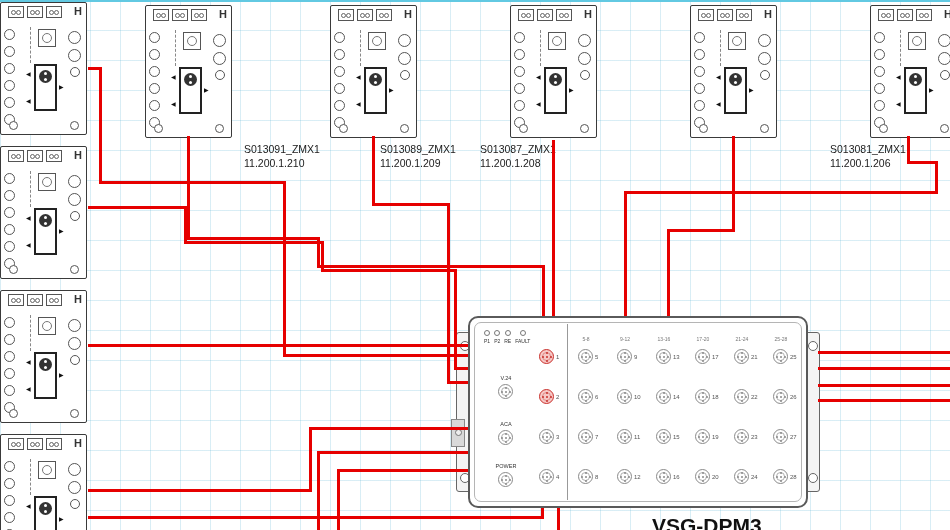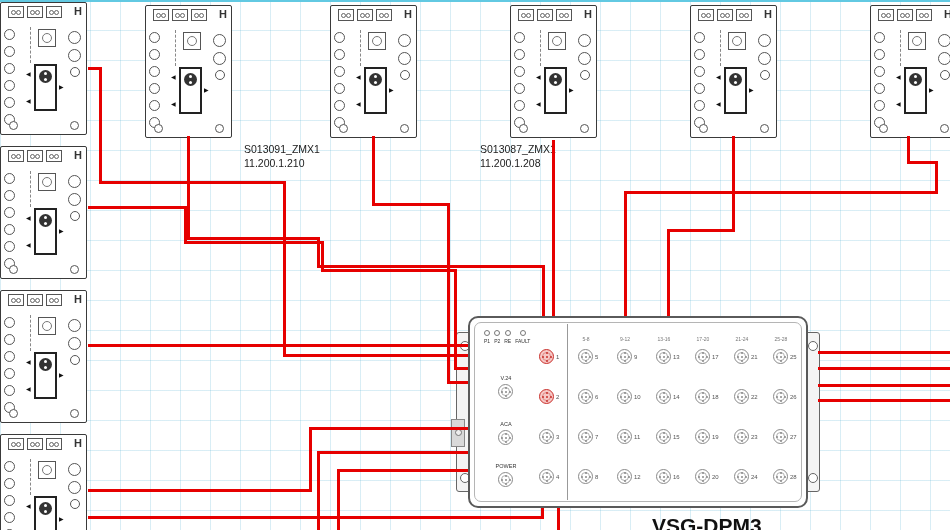--- a/index.html
+++ b/index.html
@@ -480,23 +480,31 @@
     <span class="m-wedge w3">▶</span>
     <div class="m-bot">
         <i></i>
         <i></i>
       </div>
   </div>
     <div class="dev-label" style="left: 218px; top: 143px; margin-left: 26px;">
       <span>S013091_ZMX1</span>
       <span>11.200.1.210</span>
     </div>
+    <div class="dev-label" style="left: 380px; top: 143px;">
+      <span>S013089_ZMX1</span>
+      <span>11.200.1.209</span>
+    </div>
     <div class="dev-label" style="left: 480px; top: 143px;">
       <span>S013087_ZMX1</span>
       <span>11.200.1.208</span>
+    </div>
+    <div class="dev-label" style="left: 830px; top: 143px;">
+      <span>S013081_ZMX1</span>
+      <span>11.200.1.206</span>
     </div>
     <svg id="wires" width="950" height="530">
       <polyline points="88,68 100,68 100,182 284,182 284,355 468,355" stroke="#e60000"></polyline>
       <polyline points="88,207 185,207 185,242 322,242 322,270 455,270 455,368 468,368" stroke="#e60000"></polyline>
       <polyline points="88,345 468,345" stroke="#e60000"></polyline>
       <polyline points="88,490 310,490 310,428 468,428" stroke="#e60000"></polyline>
       <polyline points="188,136 188,238 318,238 318,266 543,266 543,316" stroke="#e60000"></polyline>
       <polyline points="373,136 373,204 448,204 448,382 468,382" stroke="#e60000"></polyline>
       <polyline points="553,140 553,316" stroke="#e60000"></polyline>
       <polyline points="733,136 733,230 668,230 668,316" stroke="#e60000"></polyline>

